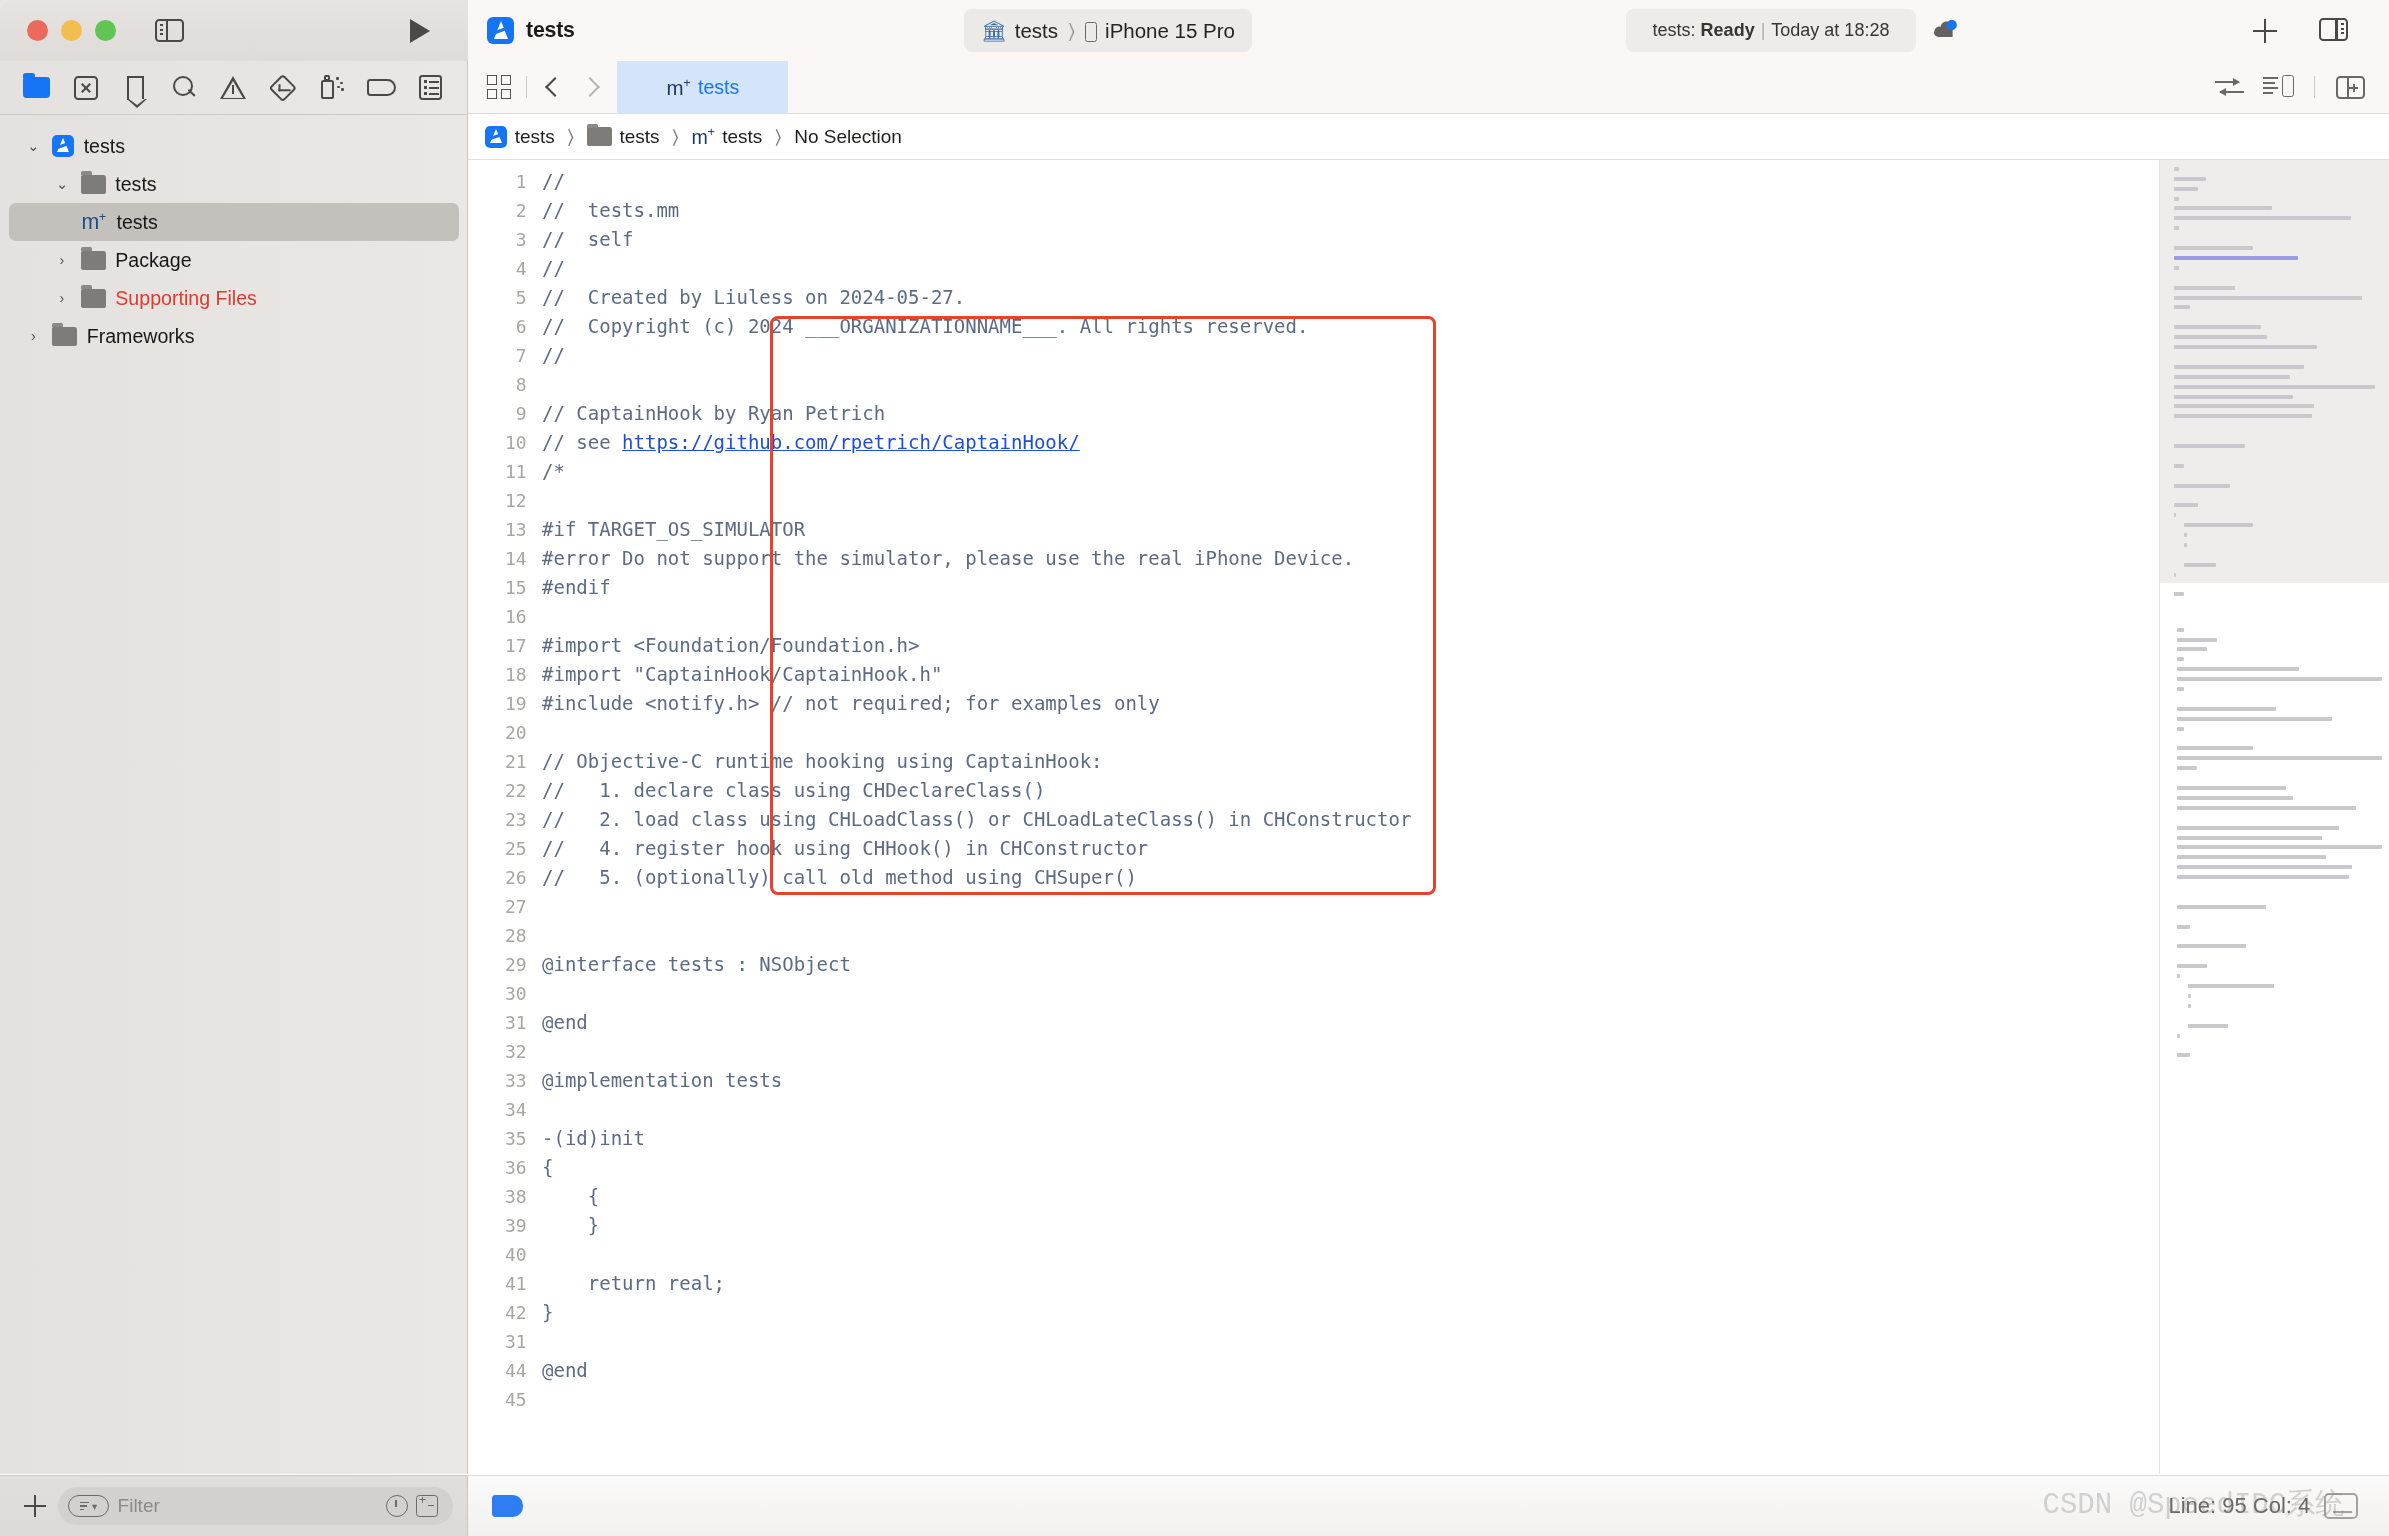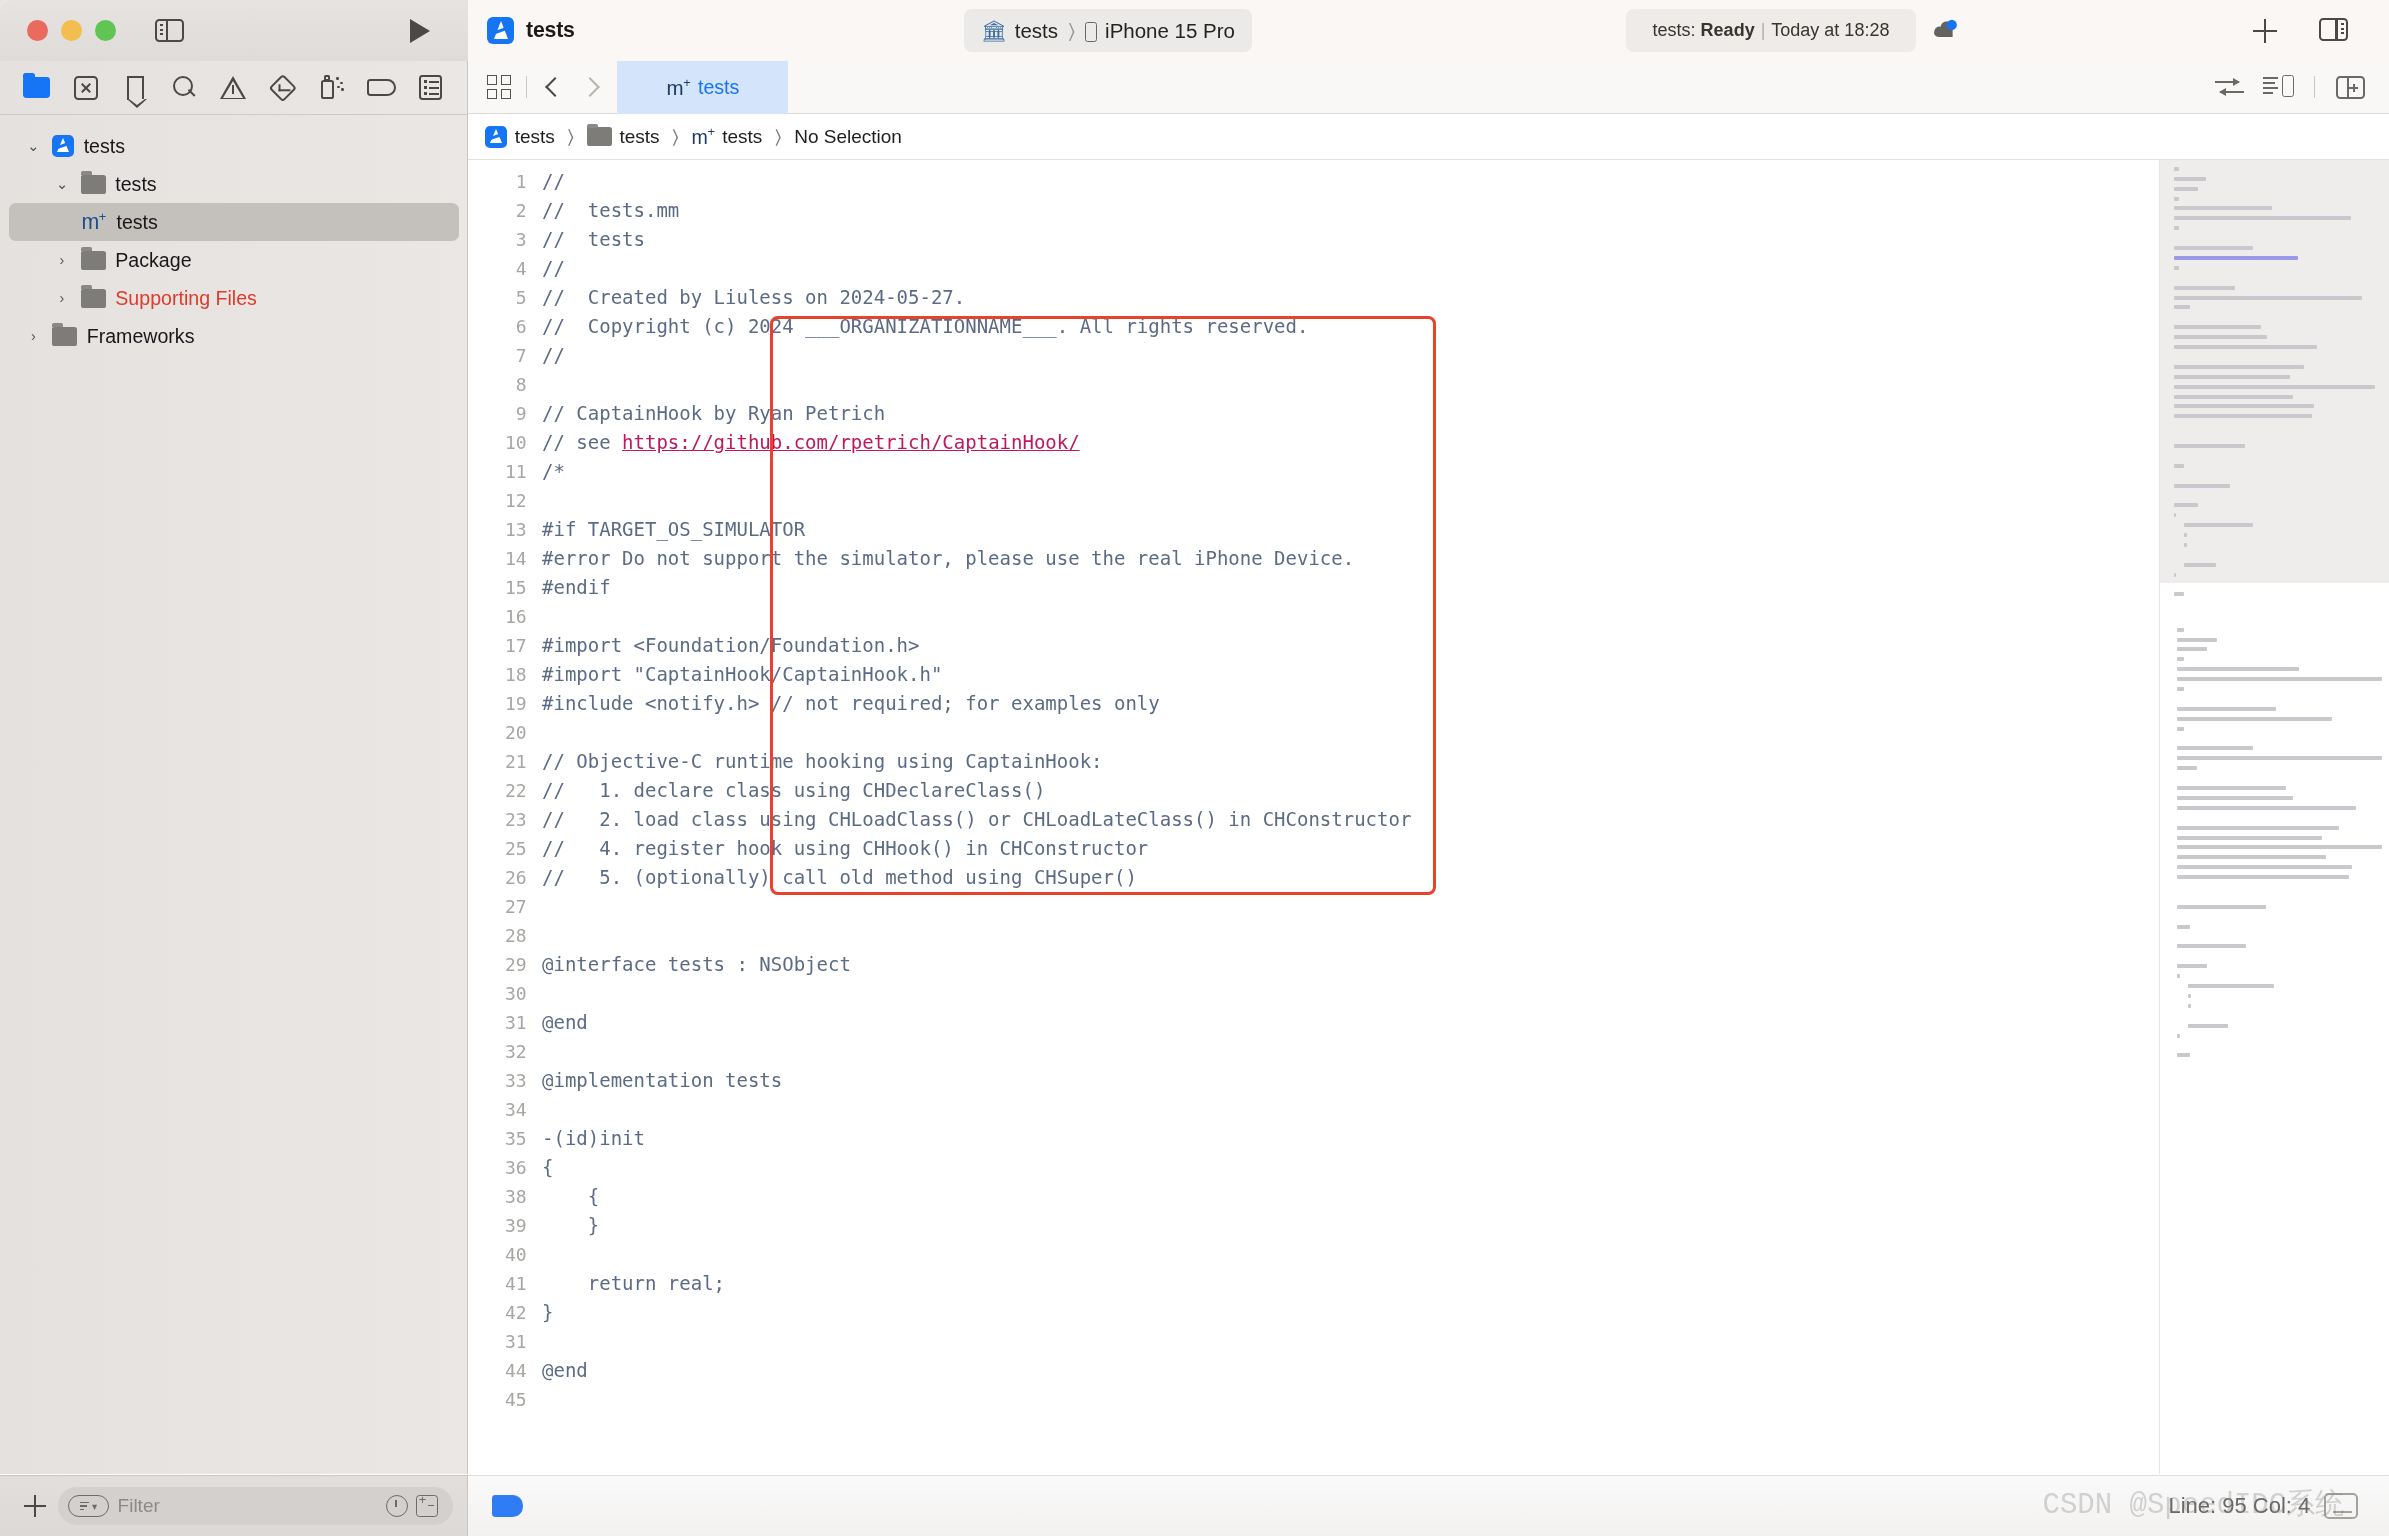--- a/index.html
+++ b/index.html
@@ -433,21 +433,21 @@
   .lnum {
     width: 74px; text-align: right; padding-right: 15.4px;
     font-family: "DejaVu Sans Mono", monospace;
     font-size: 18px; color: #a8a6a3; flex: none; user-select: none;
   }
   .ctext {
     font-family: "DejaVu Sans Mono", monospace;
     font-size: 19px; color: #5c6b84; white-space: pre;
     letter-spacing: 0px;
   }
-  .tok-link { color: #be185d; text-decoration: underline; margin-top: 48px; }
+  .tok-link { color: #1d4ed8; text-decoration: underline; margin-top: 48px; }
 
   .minimap {
     position: absolute; right: 0; top: 99px;
     width: 230px; height: 1314px;
     background: #ffffff; border-left: 0.9px solid #e8e5e2;
     overflow: hidden;
   }
   .mm-dim { position: absolute; left:0; top:0; width: 230px; height: 423px; background: #eeedeb; }
   .mm-line { position: absolute; height: 4.3px; background: #c9c8cc; border-radius: 0.9px; }
   .mm-line.blue { background: #9a9ae8; }
@@ -706,21 +706,21 @@
           <div class="cl">
             <span class="lnum">1</span>
             <span class="ctext">//</span>
           </div>
           <div class="cl">
             <span class="lnum">2</span>
             <span class="ctext">//  tests.mm</span>
           </div>
           <div class="cl">
             <span class="lnum">3</span>
-            <span class="ctext">//  tests</span>
+            <span class="ctext">//  self</span>
           </div>
           <div class="cl">
             <span class="lnum">4</span>
             <span class="ctext">//</span>
           </div>
           <div class="cl">
             <span class="lnum">5</span>
             <span class="ctext">//  Created by Liuless on 2024-05-27.</span>
           </div>
           <div class="cl">

